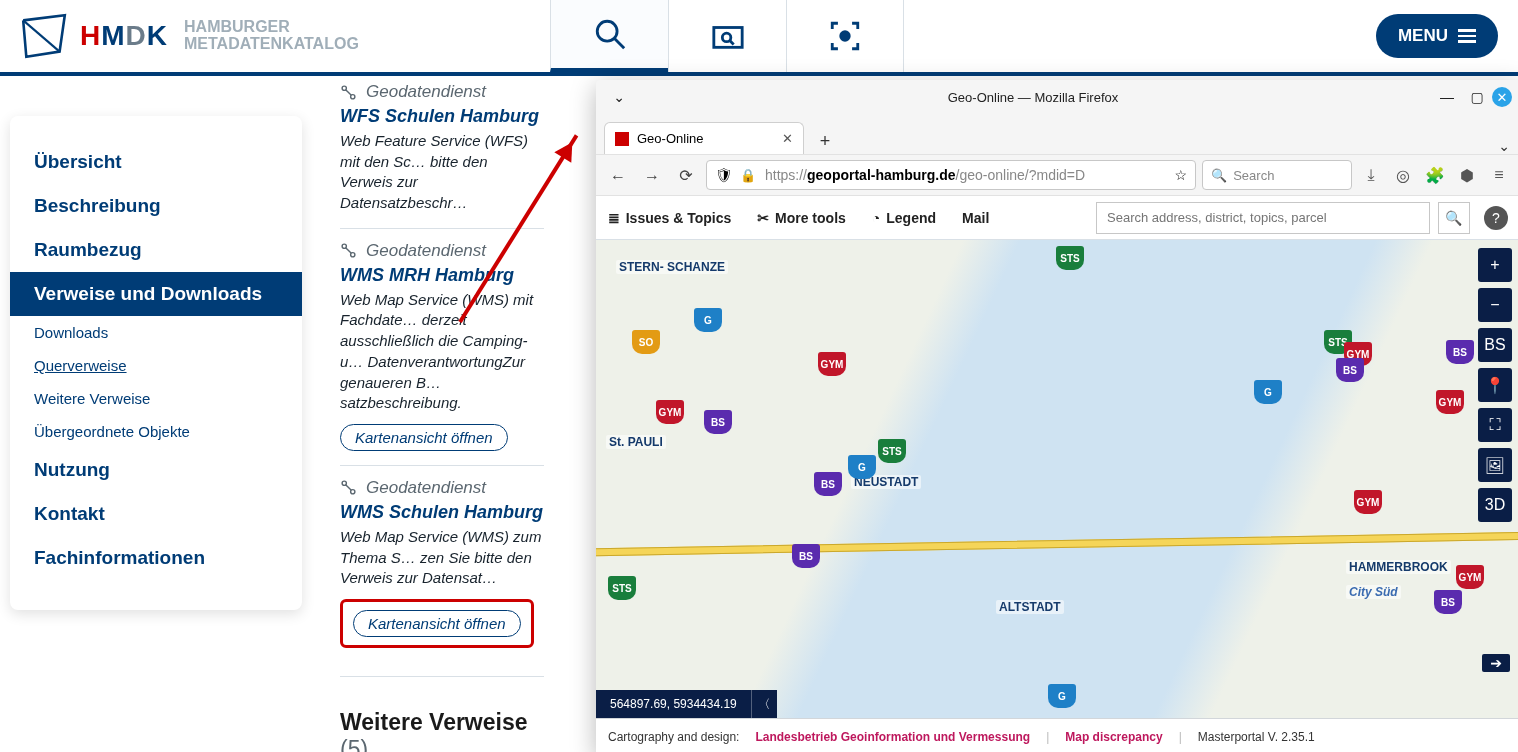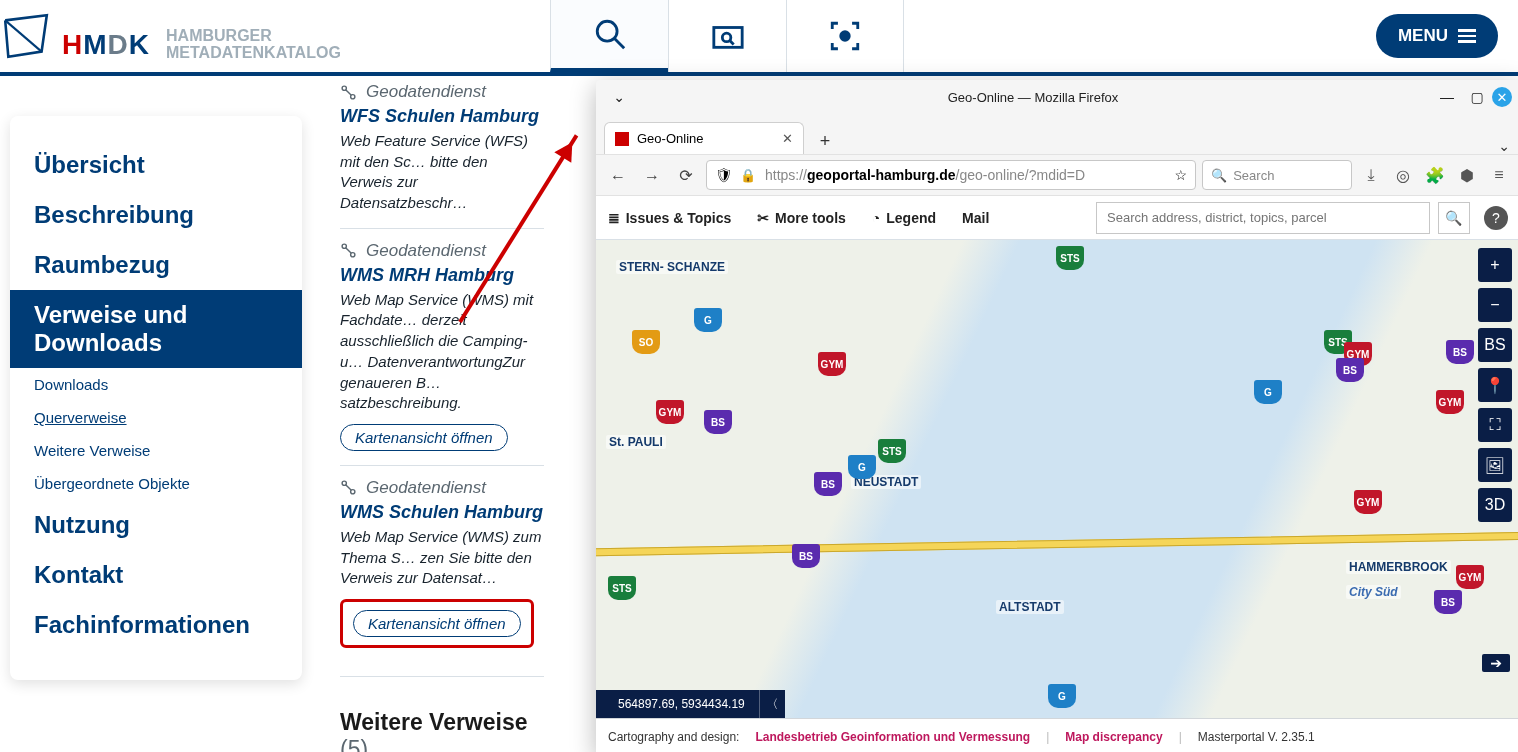--- a/index.html
+++ b/index.html
@@ -1,20 +1,20 @@
 <!DOCTYPE html>
 <html><head>
 <meta charset="utf-8">
 <style>
 * { margin:0; padding:0; box-sizing:border-box; font-family: Arial, Helvetica, sans-serif; }
 body { width:1518px; height:752px; background:#fff; position:relative; overflow:hidden; }
 
 
 .topbar { width:100%; height:76px; border-bottom:4px solid #003c76; display:flex; align-items:center; }
-.logo-area { display:flex; align-items:flex-end; width:550px; }
+.logo-area { display:flex; align-items:center; padding-left:18px; width:550px; }
 .logo-glyph { width:52px; height:52px; margin-right:10px; }
 .logo-glyph svg { width:100%; height:100%; }
 .logo-text { display:flex; flex-direction:column; justify-content:center; }
 .logo-text .main { font-size:28px; font-weight:700; letter-spacing:1px; }
 .logo-text .main .h{color:#c00;} .logo-text .main .m{color:#003c76;} .logo-text .main .d{color:#6b7c8a;} .logo-text .main .k{color:#003c76;}
 .logo-combo { display:flex; align-items:center; }
 .logo-sub-wrap { margin-left:16px;}
 .iconbar { display:flex; height:100%; align-items:stretch; }
 .iconbar .ibtn { width:118px; border-left:1px solid #d9e0e6; display:flex; align-items:center; justify-content:center; color:#003c76;}
 .iconbar .ibtn.search-active { border-bottom:4px solid #003c76; background:#fafcfe;}
@@ -22,21 +22,21 @@
 .iconbar svg { width:34px; height:34px; stroke:#003c76; fill:none; stroke-width:2;}
 .spacer { flex:1; }
 .menu-btn { margin-right:20px; height:44px; padding:0 22px; border-radius:22px; background:#003c76; color:#fff; display:flex; align-items:center; gap:10px; font-size:17px; font-weight:700;}
 .menu-btn .bars { display:flex; flex-direction:column; gap:3px; }
 .menu-btn .bars span { width:18px; height:2.5px; background:#fff; }
 
 
 .page { position:absolute; top:80px; left:0; width:1518px; height:672px; display:flex; }
 .side-wrap { padding:36px 0 0 10px;}
 .sidecard { width:292px; background:#fff; border-radius:8px; box-shadow:0 4px 14px rgba(0,0,0,0.12); padding:24px 0 30px 0;}
-.sidecard .item { padding:11px 24px; font-size:24px; font-weight:700; color:#003c76; cursor:pointer;}
+.sidecard .item { padding:11px 24px; font-size:19px; font-weight:700; color:#003c76; cursor:pointer;}
 .sidecard .item.active { background:#003c76; color:#fff; }
 .sidecard .subitem { padding:8px 24px 8px 24px; font-size:15px; color:#003c76; font-weight:400;}
 .sidecard .subitem.underline { text-decoration:underline; }
 
 .content { flex:0 0 260px; padding:0 18px 0 38px; width:auto; }
 .entry { border-bottom:1px solid #d9e0e6; padding-bottom:14px; margin-bottom:12px;font-style:italic;}
 .entry .cat { color:#5b6770; font-size:17px; display:flex; align-items:center; gap:9px; margin-top:2px;}
 .entry .cat svg{width:17px;height:17px; stroke:#5b6770; fill:none; stroke-width:2;}
 .entry .title { color:#003c76; font-size:18px; font-weight:700; margin-top:4px; }
 .entry .desc { color:#18232d; font-size:15px; margin-top:4px; line-height:1.38; }
@@ -84,21 +84,21 @@
 .mapbg .road.r1{left:-20px;top:300px;width:980px;transform:rotate(-1deg);}
 .district{position:absolute;color:#153a6b;font-weight:700;font-size:12px;background:rgba(255,255,255,0.55);padding:0 3px;border-radius:2px;}
 .poi{position:absolute;width:28px;height:24px;color:#fff;font-size:10px;font-weight:700;display:flex;align-items:center;justify-content:center;border-radius:3px 3px 10px 10px;}
 .poi.red{background:#c1162a;} .poi.violet{background:#5a2bae;}
 .poi.green{background:#197e3c;} .poi.cyan{background:#1e80c7;} .poi.orange{background:#e39b14;}
 
 .sidebtns{position:absolute;right:8px;top:8px;display:flex;flex-direction:column;gap:6px;}
 .sidebtns .sq{width:34px;height:34px;background:#0a1e46;color:#fff;display:flex;align-items:center;justify-content:center;font-size:16px;border-radius:3px;}
 
 .mapapp .coordbar{position:absolute;left:0;bottom:36px;height:28px;background:#0a1e46;color:#fff;font-size:12px;display:flex;align-items:center;}
-.mapapp .coordbar .coord{padding:0 14px;margin-left:8px;}
+.mapapp .coordbar .coord{padding:0 14px;}
 .mapapp .coordbar .chev{width:26px;height:28px;display:flex;align-items:center;justify-content:center;border-left:1px solid rgba(255,255,255,0.3);}
 .mapapp .zoom-arrow{position:absolute;right:10px;bottom:46px;width:28px;height:18px;background:#0a1e46;color:#fff;display:flex;align-items:center;justify-content:center;font-size:14px;border-radius:2px;}
 
 .mapapp .botbar{position:absolute;left:0;right:0;bottom:0;height:36px;background:#fff;border-top:1px solid #d2d6da;display:flex;align-items:center;font-size:12px;color:#333;padding:0 12px;gap:16px;}
 .mapapp .botbar .link{color:#be185d;font-weight:bold;}
 .mapapp .botbar .sep{color:#bbb;}
 .mapapp .botbar .right{margin-left:auto;display:flex;gap:14px;align-items:center;}
 .mapapp .botbar .scale{display:flex;align-items:center;gap:4px;}
 .mapapp .botbar .scale .bar{display:inline-block;width:60px;height:8px;border:1px solid #333;background:linear-gradient(90deg,#333 0 50%,#fff 50% 100%);}
 .mapapp .botbar .lang{border:1px solid #aaa;padding:1px 6px;}

